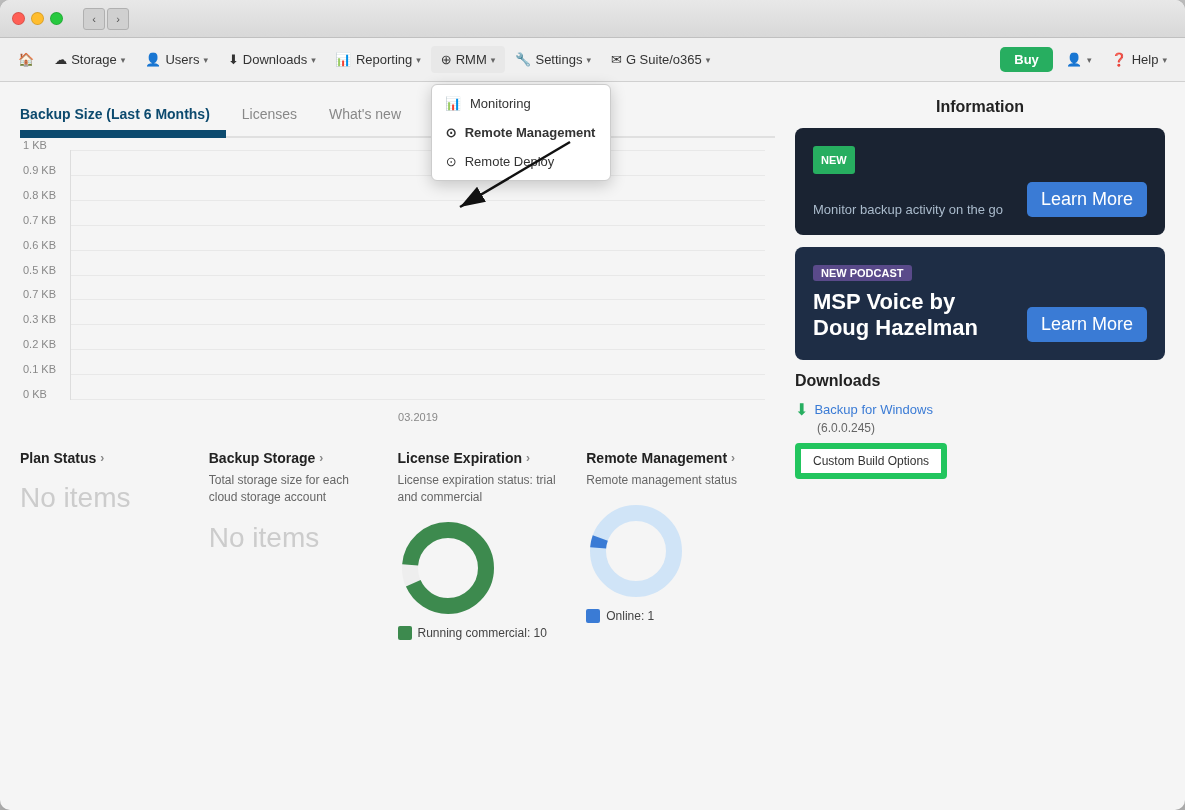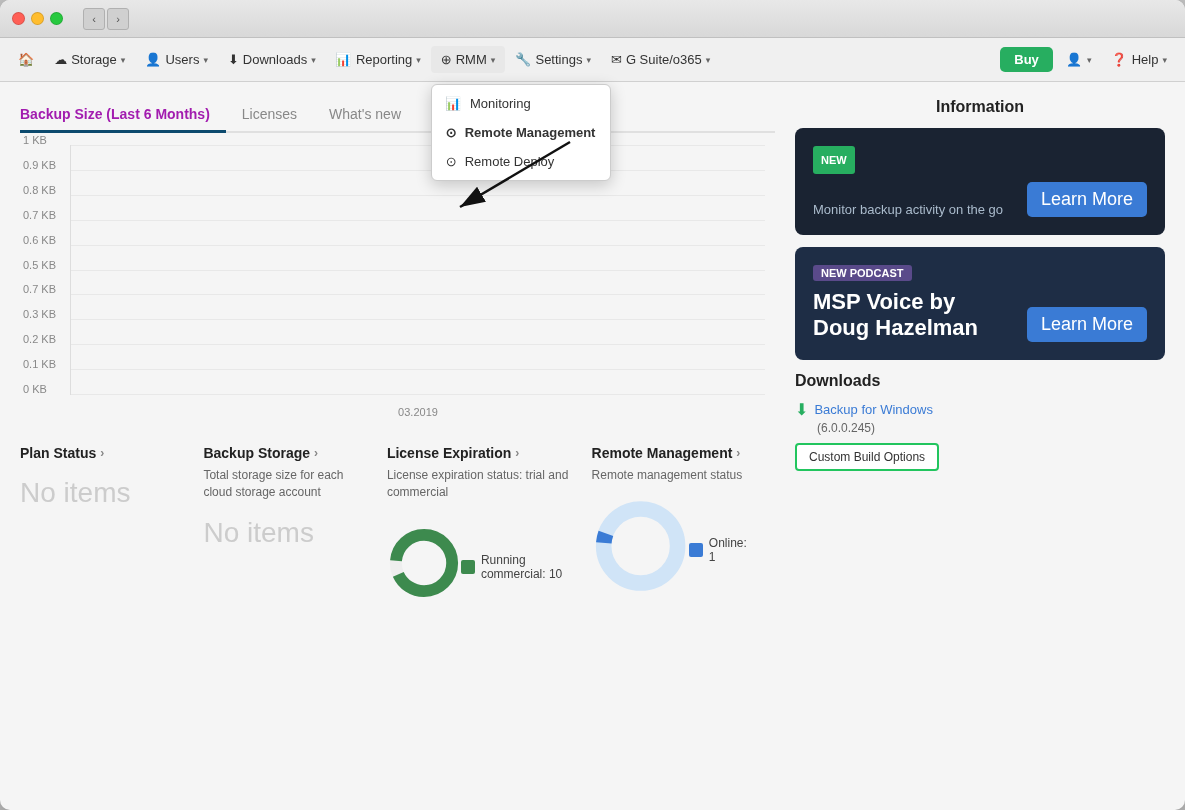--- a/index.html
+++ b/index.html
@@ -149,23 +149,23 @@
     .tab {
       padding: 8px 16px 8px 0;
       cursor: pointer;
       font-size: 14px;
       color: #888;
       font-weight: 500;
       border-bottom: 3px solid transparent;
       margin-bottom: -2px;
     }
     .tab.active {
-      color: #a21caf;
+      color: #0c4a6e;
       font-weight: 700;
-      border-bottom: 3px solid #0c4a6e;
+      border-bottom: 8px solid #0c4a6e;
     }
     .tab:not(:first-child) { padding-left: 16px; }
     
     .chart-area {
       position: relative;
       height: 280px;
       padding: 0 10px 30px 50px;
     }
     .chart-grid {
       position: relative;
@@ -224,22 +224,22 @@
     }
     .no-items {
       font-size: 28px;
       color: #ccc;
       font-weight: 400;
       margin-top: 16px;
     }
     
     .donut-container {
       display: flex;
-      flex-direction: row;
-      align-items: center;
+      flex-direction: column;
+      align-items: flex-start;
     }
     .donut-legend {
       display: flex;
       align-items: center;
       gap: 6px;
       margin-top: 8px;
       font-size: 12px;
       color: #444;
     }
     .legend-dot {
@@ -335,21 +335,21 @@
       font-size: 16px;
     }
     .download-version {
       font-size: 12px;
       color: #666;
       margin-left: 22px;
       margin-bottom: 8px;
     }
     .custom-build-btn {
       background: white;
-      border: 2px solid #22c55e;
+      border: 6px solid #22c55e;
       border-radius: 4px;
       padding: 5px 12px;
       font-size: 12px;
       cursor: pointer;
       color: #333;
     }
   </style>
 </head>
 <body>
 

